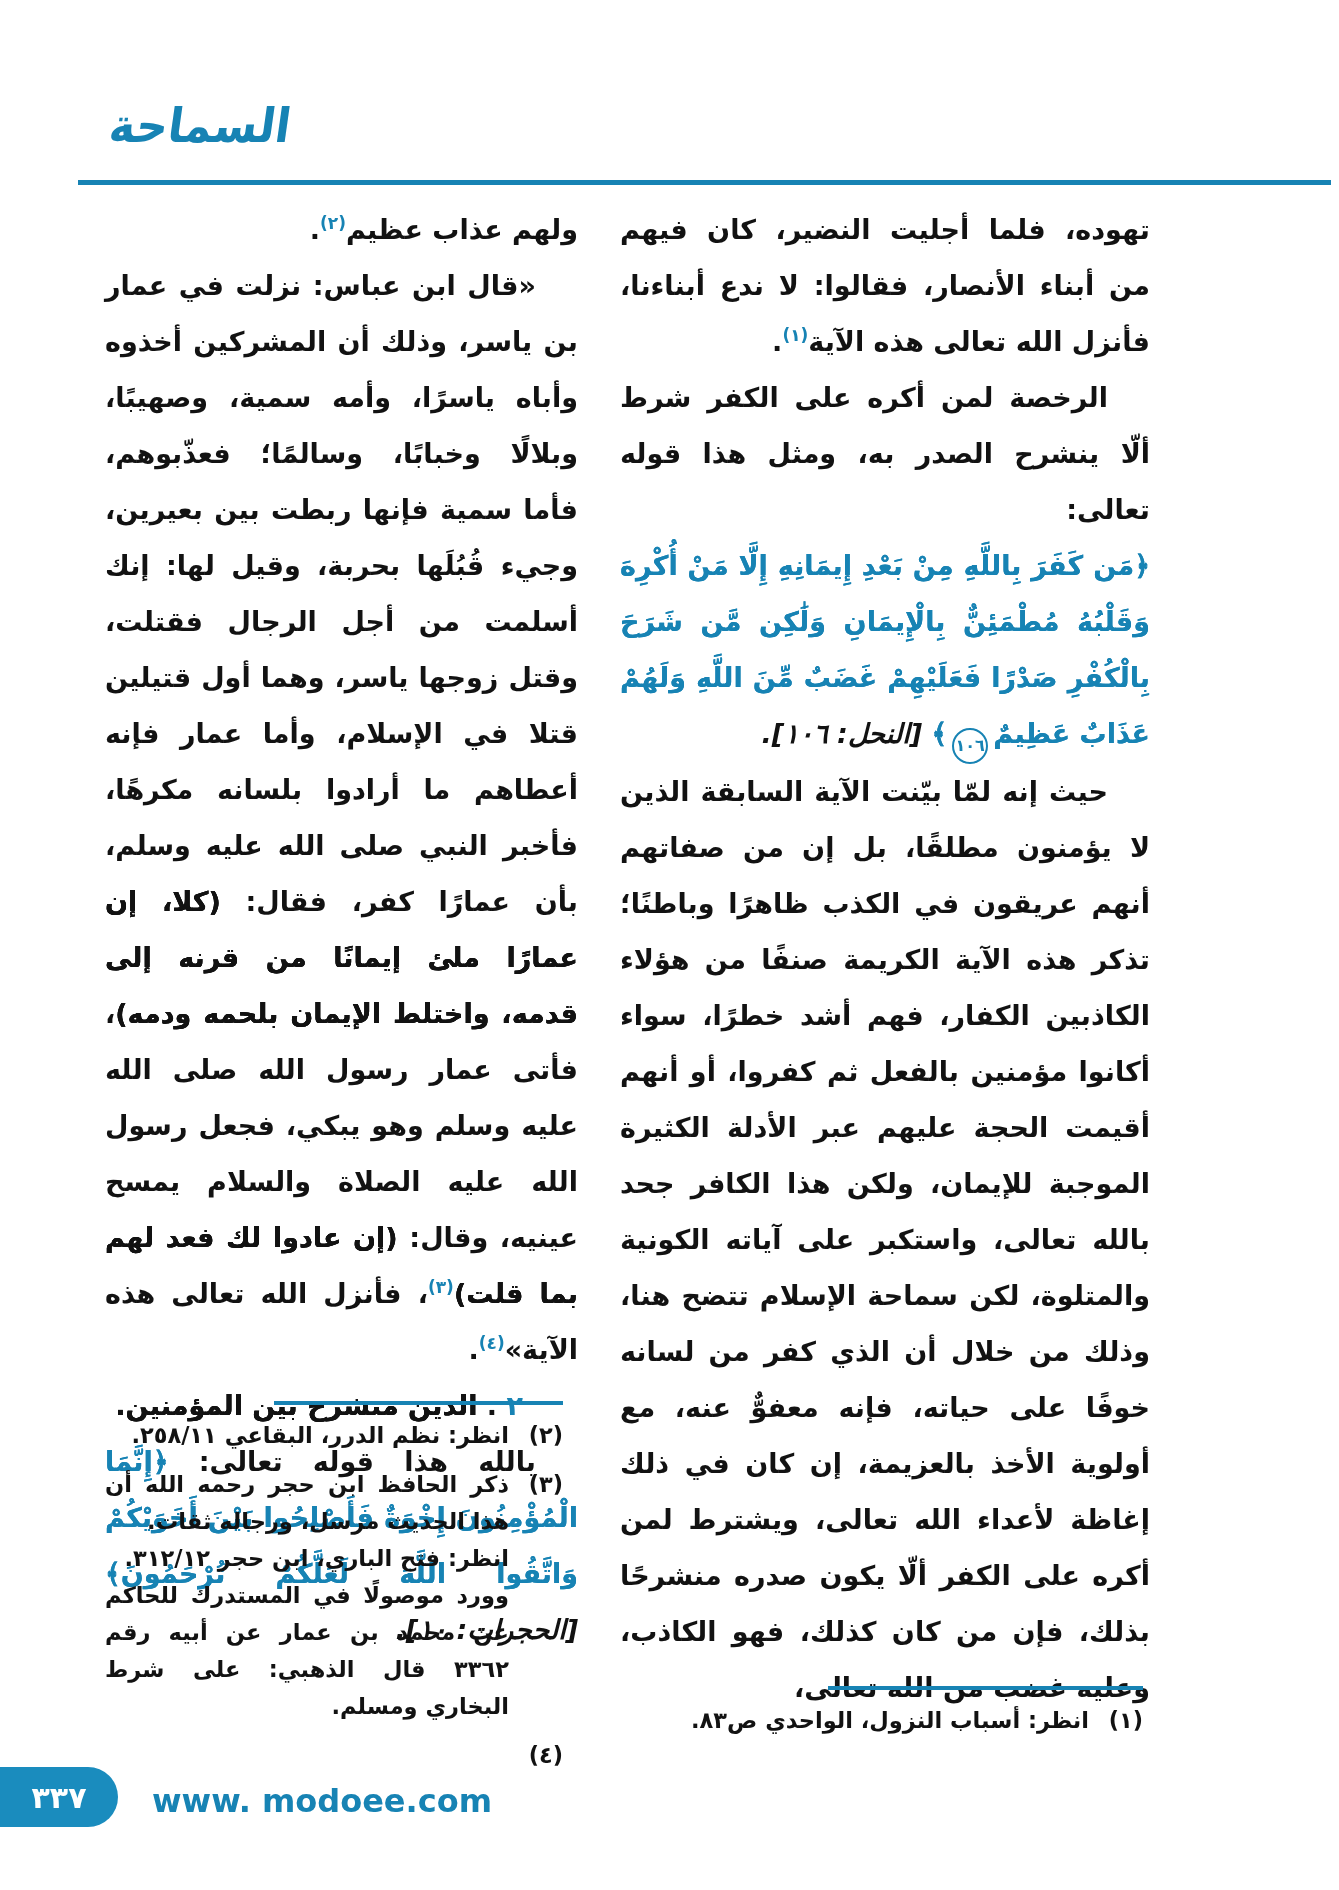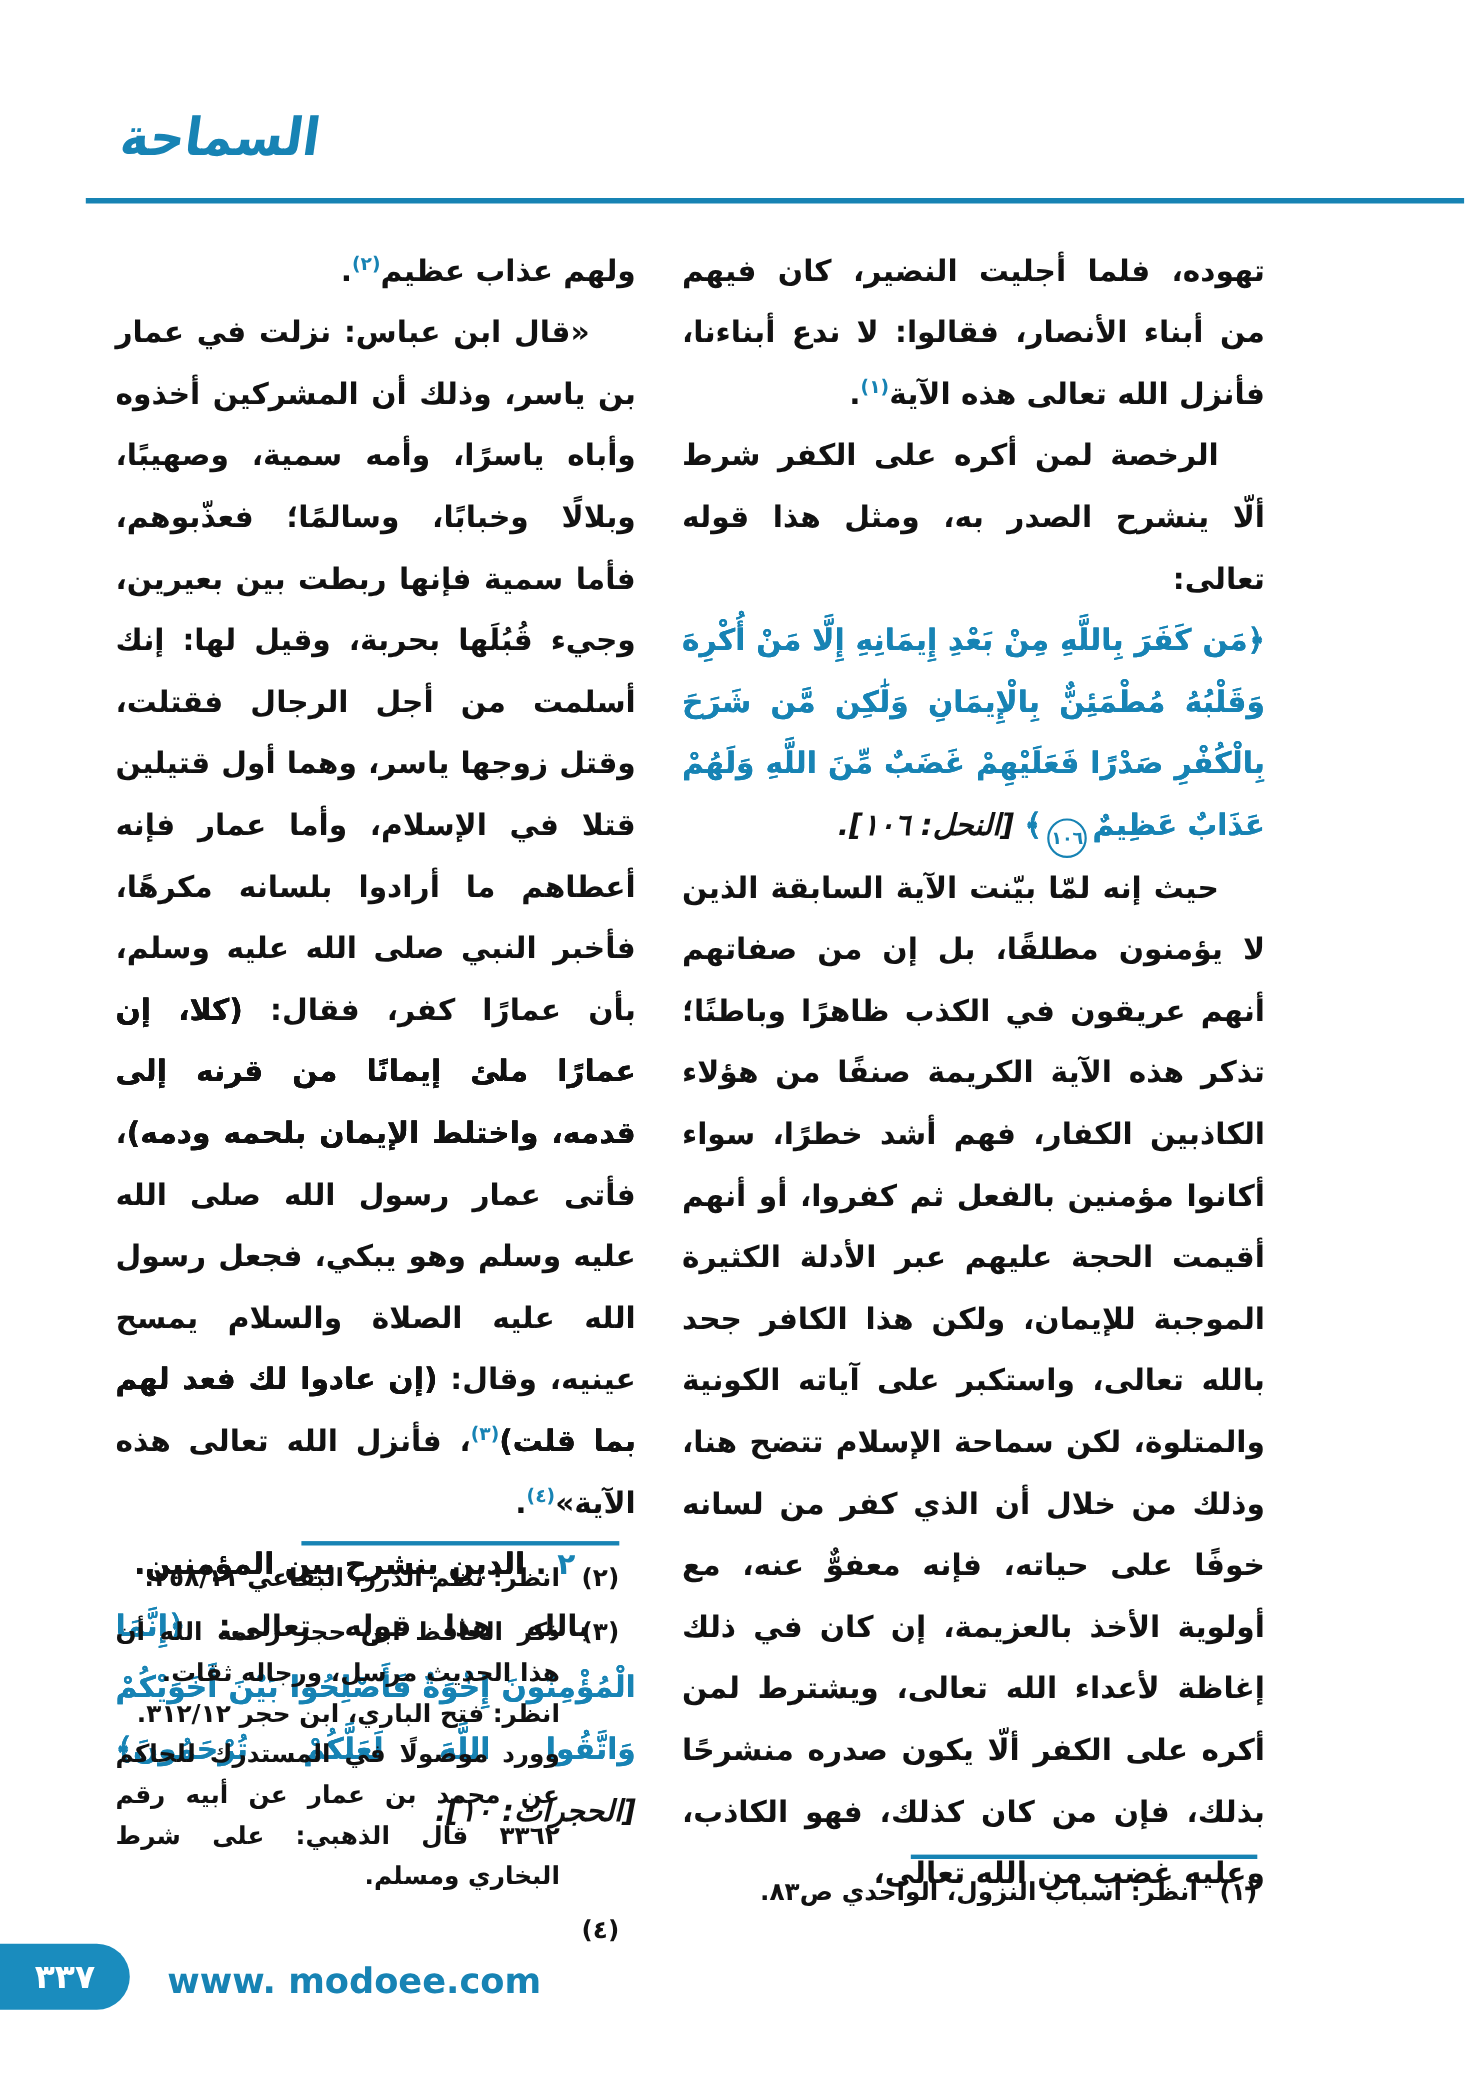--- a/index.html
+++ b/index.html
@@ -5,21 +5,21 @@
   :root { --accent:#1783b4; --pill:#1a8cbe; --ink:#121212; }
   * { box-sizing:border-box; }
   html,body { margin:0; padding:0; background:#fff; }
   .page { position:relative; width:1339px; height:1890px; background:#fff; overflow:hidden;
           font-family:"DejaVu Sans",sans-serif; direction:rtl; color:var(--ink); }
 
   .logo { position:absolute; left:106px; top:102px; font-size:44px; font-weight:bold;
           color:var(--accent); transform:skewX(-8deg) scaleY(1.08); transform-origin:left bottom; white-space:nowrap; }
   .header-rule { position:absolute; left:78px; top:180px; width:1253px; height:5px; background:var(--accent); }
 
-  .col { position:absolute; top:219px; font-size:27px; font-weight:bold; line-height:56px;
+  .col { position:absolute; top:202px; font-size:27px; font-weight:bold; line-height:56px;
          text-align:justify; }
   .col-right { right:189px; width:530px; }
   .col-left  { right:761px; width:473px; }
   .para { margin:0; padding:0; }
   .indent { text-indent:42px; }
   .heading { text-indent:55px; }
   .heading .hnum { color:var(--accent); }
   .heading .htext, .hbold { text-shadow:0 0 0.6px currentColor, 0 0 0.6px currentColor; }
   .verse { color:var(--accent); text-shadow:0 0 0.5px currentColor; }
   .cite { color:var(--ink);font-style:italic; }
@@ -67,21 +67,21 @@
       <span class="fn-marker">(١)</span>
       <div class="fn-text">
           <p class="fn-line">انظر: أسباب النزول، الواحدي ص٨٣.</p>
         </div>
     </div>
   </div>
 
   <div class="col col-left">
     <p class="para"><span>ولهم عذاب عظيم</span><sup class="fnref">(٢)</sup><span>.</span></p>
     <p class="para indent"><span>«قال ابن عباس: نزلت في عمار بن ياسر، وذلك أن المشركين أخذوه وأباه ياسرًا، وأمه سمية، وصهيبًا، وبلالًا وخبابًا، وسالمًا؛ فعذّبوهم، فأما سمية فإنها ربطت بين بعيرين، وجيء قُبُلَها بحربة، وقيل لها: إنك أسلمت من أجل الرجال فقتلت، وقتل زوجها ياسر، وهما أول قتيلين قتلا في الإسلام، وأما عمار فإنه أعطاهم ما أرادوا بلسانه مكرهًا، فأخبر النبي صلى الله عليه وسلم، بأن عمارًا كفر، فقال: </span><span class="hbold">(كلا، إن عمارًا ملئ إيمانًا من قرنه إلى قدمه، واختلط الإيمان بلحمه ودمه)</span><span>، فأتى عمار رسول الله صلى الله عليه وسلم وهو يبكي، فجعل رسول الله عليه الصلاة والسلام يمسح عينيه، وقال: </span><span class="hbold">(إن عادوا لك فعد لهم بما قلت)</span><sup class="fnref">(٣)</sup><span>، فأنزل الله تعالى هذه الآية»</span><sup class="fnref">(٤)</sup><span>.</span></p>
-    <p class="para heading"><span class="hnum">٢</span><span> . </span><span class="htext">الدين ينشرح بين المؤمنين.</span></p>
+    <p class="para heading"><span class="hnum">٢</span><span> . </span><span class="htext">الدين منشرح بين المؤمنين.</span></p>
     <p class="para indent"><span>بالله هذا قوله تعالى: </span><span class="verse">﴿</span><span class="verse">إِنَّمَا الْمُؤْمِنُونَ إِخْوَةٌ فَأَصْلِحُوا بَيْنَ أَخَوَيْكُمْ وَاتَّقُوا اللَّهَ لَعَلَّكُمْ تُرْحَمُونَ</span><span class="verse">﴾</span><span class="cite"> [الحجرات: ١٠].</span></p>
   </div>
 
   <div class="fn-block fn-left">
     <div class="fn-rule fn-rule-left"></div>
     <div class="fn-item">
       <span class="fn-marker">(٢)</span>
       <div class="fn-text">
           <p class="fn-line">انظر: نظم الدرر، البقاعي ٢٥٨/١١.</p>
         </div>

